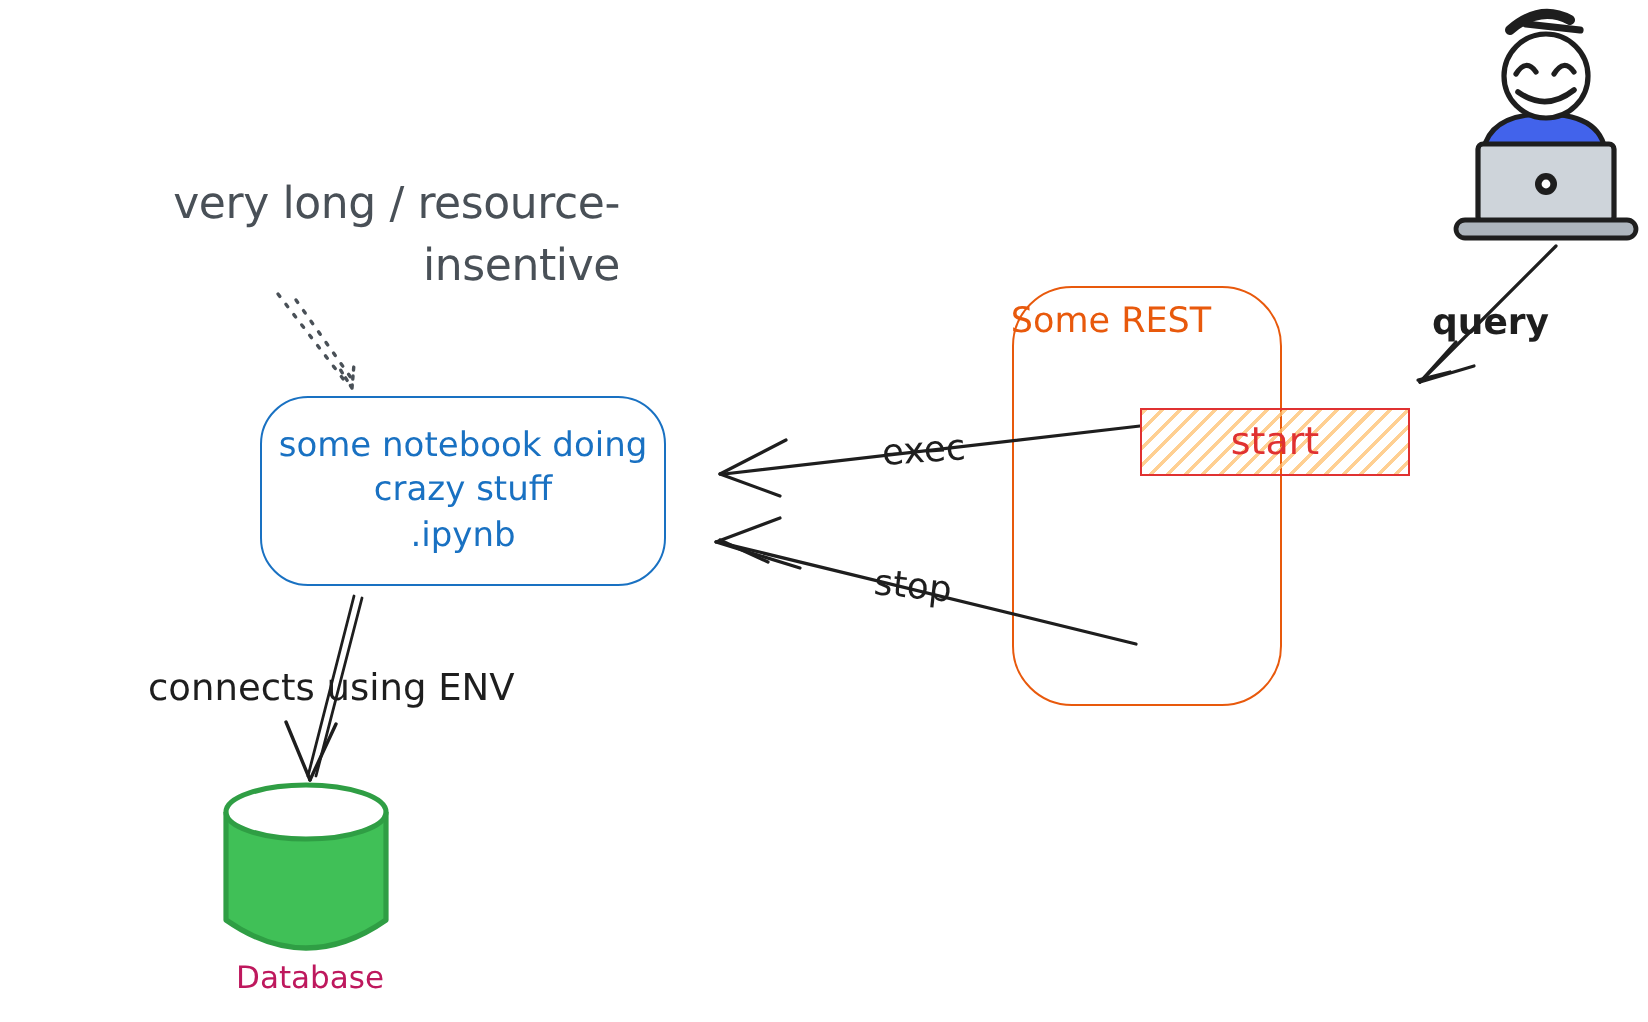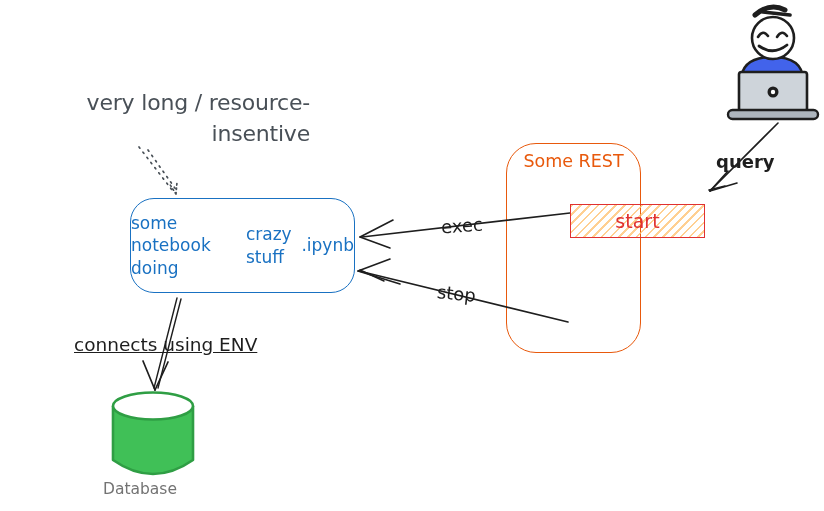--- a/index.html
+++ b/index.html
@@ -10,32 +10,32 @@
   #stage *{box-sizing:border-box;}
   .abs{position:absolute;}
   svg{display:block;}
   
   .note{
     left:2px;top:88px;width:308px;text-align:right;
     color:#495057;font-size:22px;line-height:1.4;letter-spacing:-0.2px;z-index:3;
   }
   
   .notebook{
-    left:130px;top:198px;width:225px;height:95px;
+    left:130px;top:198px;width:203px;height:95px;
     border:1.7px solid #1971c2;border-radius:24px;
-    display:flex;align-items:center;justify-content:center;
+    display:flex;flex-direction:column;align-items:center;justify-content:center;
     color:#1971c2;font-size:17px;line-height:1.32;z-index:2;background:transparent;
   }
   
   .api-box{
     left:506px;top:143px;width:135px;height:210px;
     border:1.7px solid #e8590c;border-radius:30px;z-index:0;background:transparent;
   }
   .api-title{
-    left:506px;top:150px;width:135px;text-align:center;
+    left:488px;top:150px;width:135px;text-align:center;
     color:#e8590c;font-size:17.5px;line-height:1.3;z-index:2;
   }
   
   .api-btn{
     left:570px;width:135px;height:34px;
     border:1.9px solid #e03131;border-radius:0;
     display:flex;align-items:center;justify-content:center;
     color:#e03131;font-size:19px;z-index:2;cursor:pointer;
     background-color:transparent;
     background-image:repeating-linear-gradient(135deg,
@@ -43,25 +43,25 @@
       transparent 1.8px, transparent 6.2px);
   }
   .btn-start{top:204px;}
   .btn-status{top:254px;}
   .btn-cancel{top:302px;}
   
   .edge-label{color:#1e1e1e;font-size:18px;z-index:3;white-space:nowrap;}
   .lbl-exec{left:441px;top:215px;transform:rotate(-4deg);}
   .lbl-stop{left:437px;top:283px;transform:rotate(6deg);}
   .lbl-query{left:716px;top:151px;font-weight:bold;}
-  .lbl-env{left:74px;top:334px;font-size:18.5px;text-decoration:underline;}
+  .lbl-env{left:74px;top:334px;font-size:18.5px;}
   
   .db-label{
-    left:103px;top:480px;width:104px;text-align:left;
-    color:#737373;font-size:15.5px;z-index:2;
+    left:103px;top:480px;width:104px;text-align:center;
+    color:#be185d;font-size:15.5px;z-index:2;
   }
   #arrows{position:absolute;left:0;top:0;z-index:1;pointer-events:none;}
 </style>
 </head>
 <body>
 
 <div id="stage">
 
   <svg id="arrows" width="824" height="511" viewBox="0 0 824 511">
     <g stroke="#495057" stroke-width="1.7" fill="none" stroke-linecap="round">

